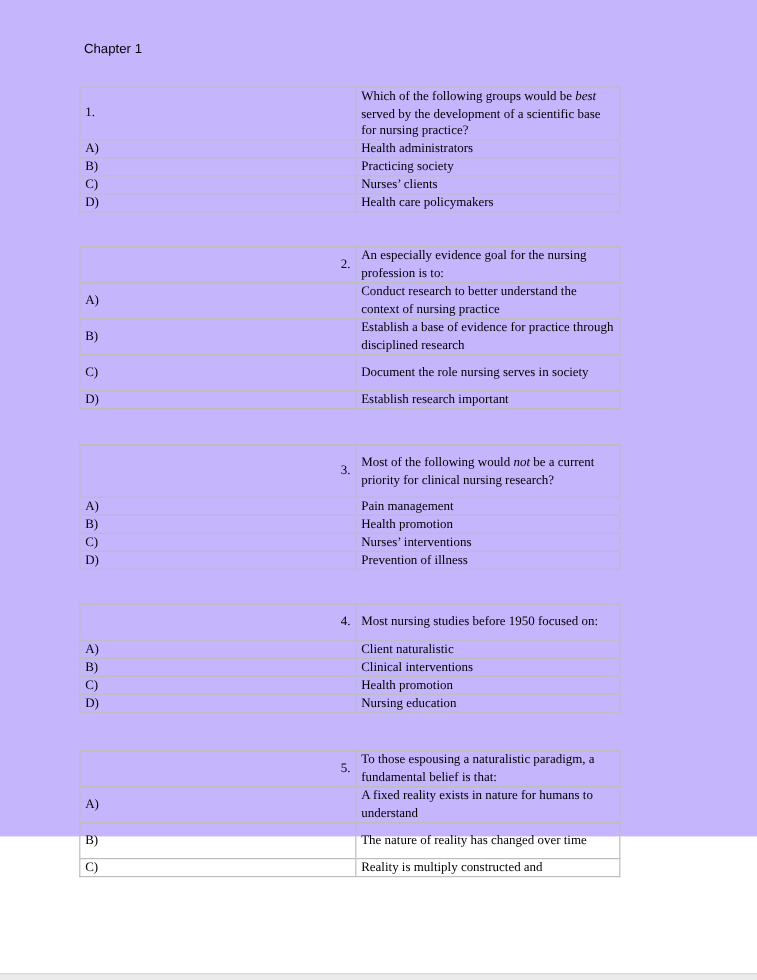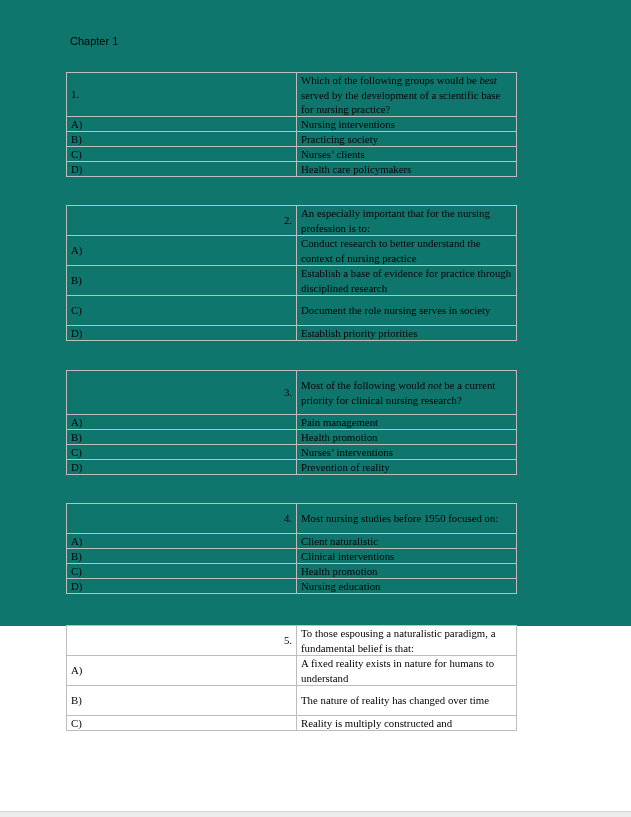--- a/index.html
+++ b/index.html
@@ -6,22 +6,22 @@
   body {
     width: 631px; height: 817px;
     background: #ffffff;
     font-family: "Liberation Serif", "DejaVu Serif", serif;
     color: #000000;
     position: relative;
     overflow: hidden;
   }
   .page {
     position: absolute; left: 0; top: 0;
-    width: 631px; height: 626px;
-    background: #0f766e;
+    width: 631px; height: 697px;
+    background: #c4b5fd;
     text-decoration: underline;
   }
   .chapter {
     position: absolute; left: 70px; top: 35px;
     font-family: "Liberation Sans", sans-serif;
     font-size: 11px; color: #000000;
   }
   table.qtable {
     position: absolute; left: 66px;
     width: 450px;
@@ -82,21 +82,21 @@
           </td>
       <td class="qcol">
             <div class="cw"><span>Which of the following groups would be </span><i>best</i><span> served by the development of a scientific base for nursing practice?</span></div>
           </td>
     </tr>
     <tr class="r15">
       <td class="opt">
             <div class="cw">A)</div>
           </td>
       <td class="qcol">
-            <div class="cw">Nursing interventions</div>
+            <div class="cw">Health administrators</div>
           </td>
     </tr>
     <tr class="r15">
       <td class="opt">
             <div class="cw">B)</div>
           </td>
       <td class="qcol">
             <div class="cw">Practicing society</div>
           </td>
     </tr>
@@ -123,21 +123,21 @@
     <colgroup>
         <col class="c-left">
         <col class="c-right">
       </colgroup>
     <tbody>
         <tr class="r30">
       <td class="num-right">
             <div class="cw">2.</div>
           </td>
       <td class="qcol">
-            <div class="cw"><span>An especially important that for the nursing profession is to:</span></div>
+            <div class="cw"><span>An especially evidence goal for the nursing profession is to:</span></div>
           </td>
     </tr>
     <tr class="r30">
       <td class="opt">
             <div class="cw">A)</div>
           </td>
       <td class="qcol">
             <div class="cw">Conduct research to better understand the context of nursing practice</div>
           </td>
     </tr>
@@ -155,21 +155,21 @@
           </td>
       <td class="qcol">
             <div class="cw">Document the role nursing serves in society</div>
           </td>
     </tr>
     <tr class="r15">
       <td class="opt">
             <div class="cw">D)</div>
           </td>
       <td class="qcol">
-            <div class="cw">Establish priority priorities</div>
+            <div class="cw">Establish research important</div>
           </td>
     </tr>
   </tbody>
     </table>
 
   <table class="qtable" id="t3">
     <colgroup>
         <col class="c-left">
         <col class="c-right">
       </colgroup>
@@ -204,21 +204,21 @@
           </td>
       <td class="qcol">
             <div class="cw">Nurses’ interventions</div>
           </td>
     </tr>
     <tr class="r15">
       <td class="opt">
             <div class="cw">D)</div>
           </td>
       <td class="qcol">
-            <div class="cw">Prevention of reality</div>
+            <div class="cw">Prevention of illness</div>
           </td>
     </tr>
   </tbody>
     </table>
 
   <table class="qtable" id="t4">
     <colgroup>
         <col class="c-left">
         <col class="c-right">
       </colgroup>

